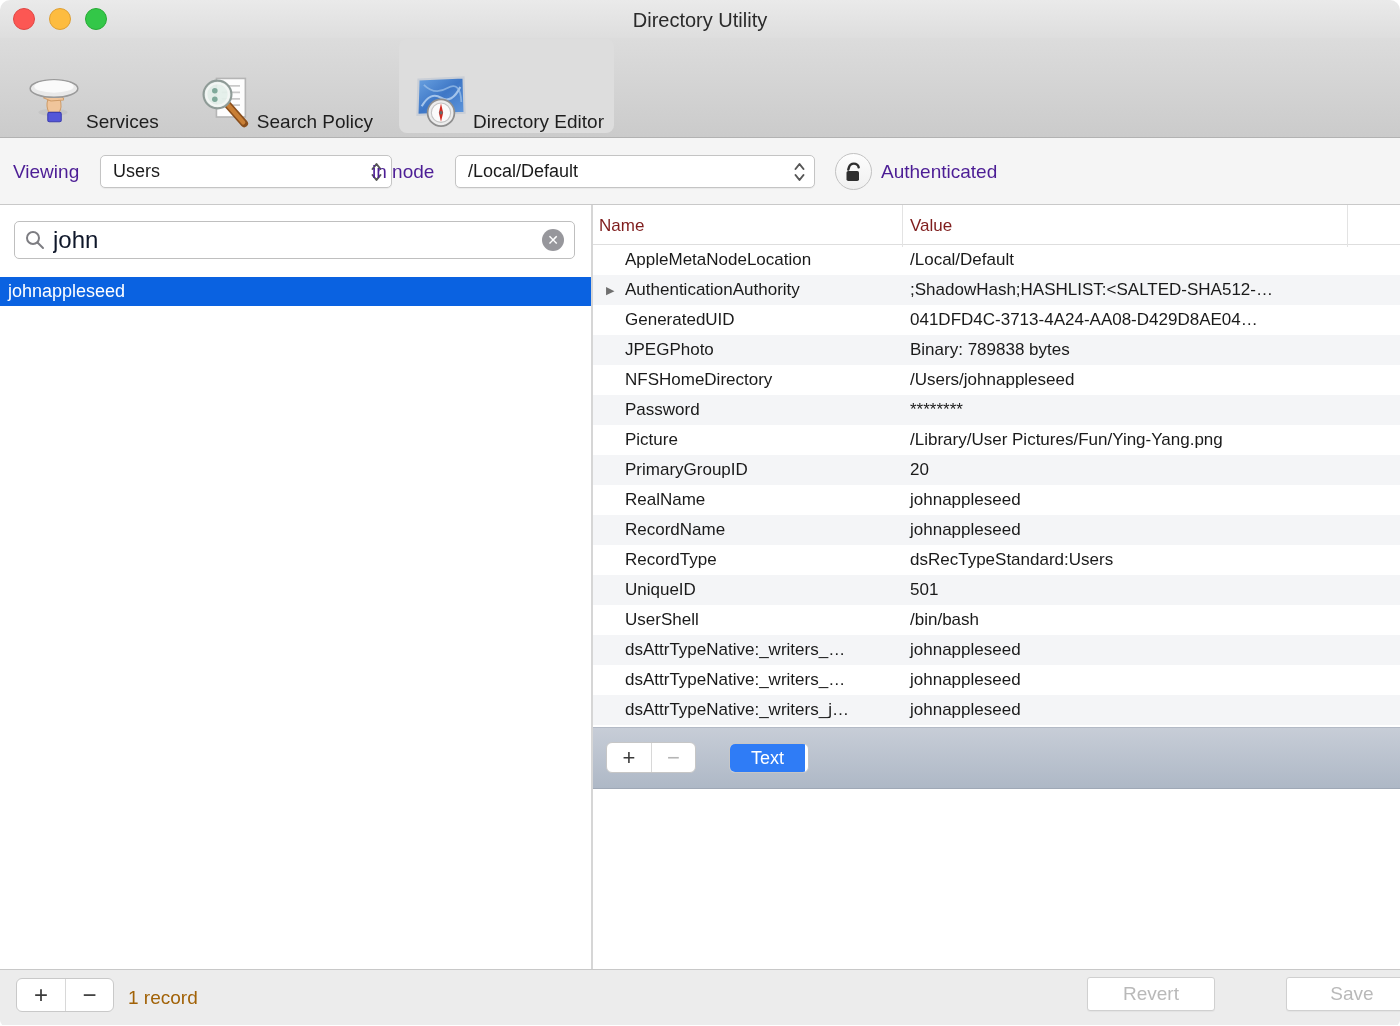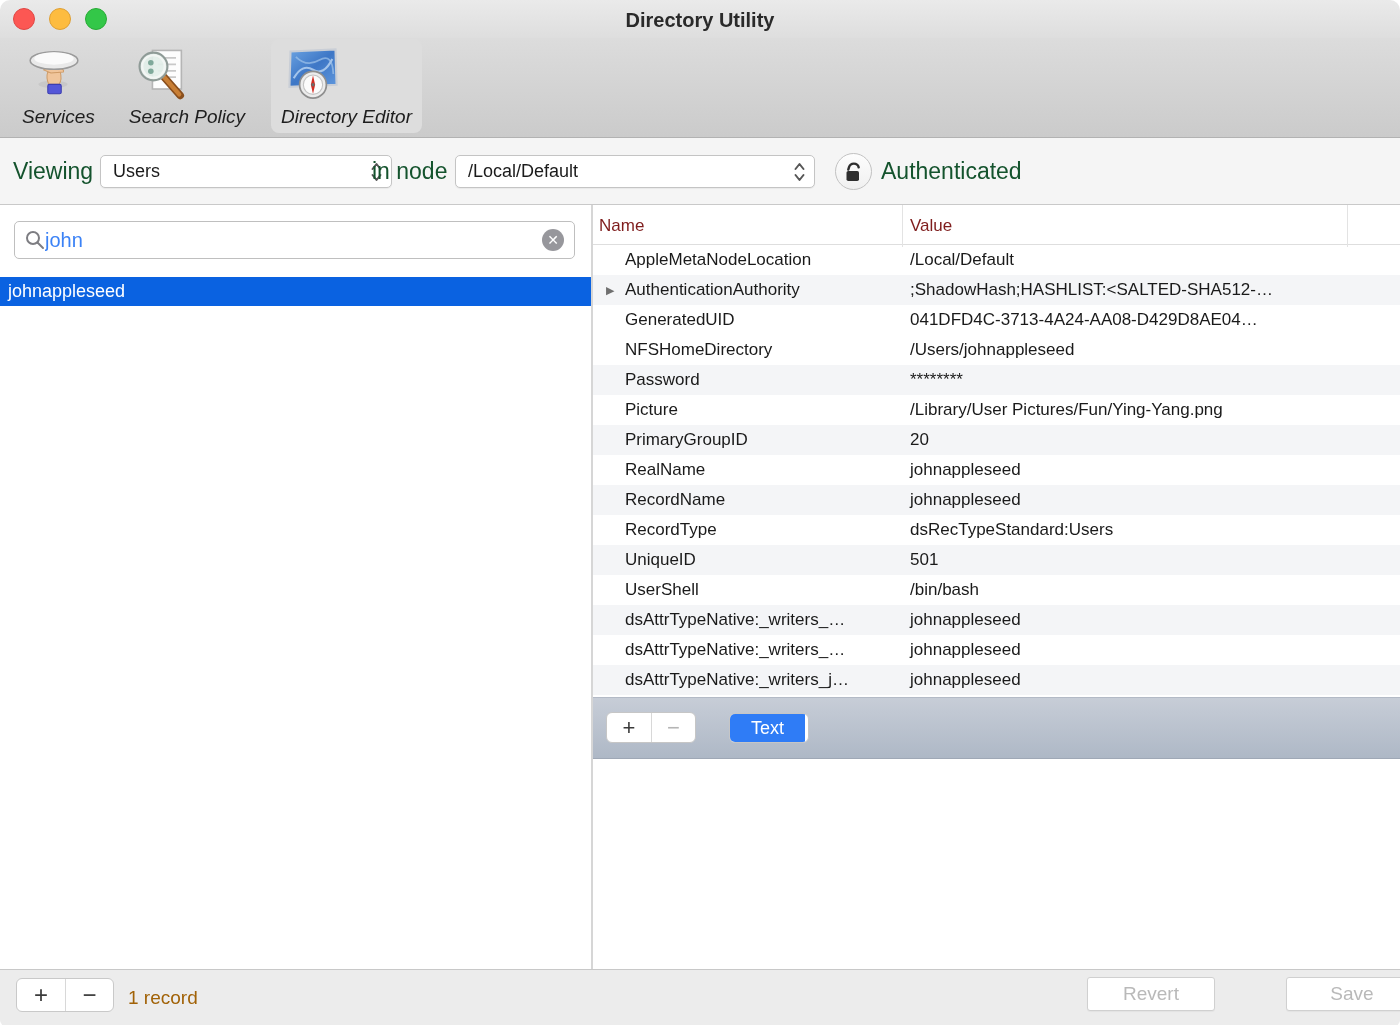--- a/index.html
+++ b/index.html
@@ -2,53 +2,53 @@
 <html style="--selection-blue: #0a62e1; --segment-blue: #2f7cf6; --traffic-red: #fc5753; --traffic-yellow: #fdbc40; --traffic-green: #33c748;"><head>
 <meta charset="utf-8">
 <style>
   html,body{margin:0;padding:0;background:#ffffff;}
   *{box-sizing:border-box;font-family:"Liberation Sans","DejaVu Sans",sans-serif;}
   .window{position:relative;width:1400px;height:1026px;overflow:hidden;border-radius:10px 10px 6px 6px;background:#fff;}
 
   
   .titlebar{position:relative;height:38px;background:linear-gradient(#eaeaea,#dedede);}
   .title{position:absolute;left:0;right:0;top:0;height:38px;line-height:40px;text-align:center;
-         font-size:20px;font-weight:700;color:#2a2a2a;}
+         font-size:20px;font-weight:400;color:#2a2a2a;}
   .lights{position:absolute;left:13px;top:8px;display:flex;gap:14px;}
   .light{width:22px;height:22px;border-radius:50%;}
   .light.red{background:var(--traffic-red,#fc5753);border:1px solid #df4744;}
   .light.yellow{background:var(--traffic-yellow,#fdbc40);border:1px solid #de9f34;}
   .light.green{background:var(--traffic-green,#33c748);border:1px solid #27aa35;}
 
   
   .toolbar{height:100px;background:linear-gradient(#dcdcdc,#cbcbcb);border-bottom:1px solid #b2b2b2;
            display:flex;align-items:stretch;padding-left:10px;}
-  .tool{display:flex;flex-direction:column;align-items:flex-start;justify-content:flex-start;
-        padding:4px 10px 0 10px;border-radius:8px;margin-top:1px;margin-bottom:4px;font-style:italic;}
+  .tool{display:flex;flex-direction:row;align-items:flex-end;justify-content:flex-start;
+        padding:4px 10px 0 10px;border-radius:8px;margin-top:1px;margin-bottom:4px;}
   .tool.selected{background:#dddddd;}
   .tool .ticon{width:64px;height:62px;display:flex;align-items:center;justify-content:center;}
   .tool .tlabel{font-size:19px;color:#1e1e1e;margin-top:1px;white-space:nowrap;}
 
   
   .viewbar{position:relative;height:67px;background:#f5f5f5;border-bottom:1px solid #c9c9c9;}
-  .vlabel{position:absolute;top:0;height:80px;line-height:67px;font-size:23px;color:#14532d;}
+  .vlabel{position:absolute;top:0;height:80px;line-height:67px;font-size:19px;color:#4c1d95;}
   .popup{position:absolute;top:17px;height:33px;background:#fff;border:1px solid #c4c4c4;border-radius:5px;
          display:flex;align-items:center;padding:0 8px 0 12px;font-size:18px;color:#1b1b1b;
          box-shadow:0 1px 1px rgba(0,0,0,0.05);}
   .popup .ptext{flex:1;}
   .lockbtn{position:absolute;left:835px;top:15px;width:37px;height:37px;border-radius:50%;
            background:linear-gradient(#fdfdfd,#f0f0f0);border:1px solid #c2c2c2;
            display:flex;align-items:center;justify-content:center;}
 
   
   .content{display:flex;height:764px;}
   .leftpane{width:593px;border-right:2px solid #d6d6d6;position:relative;background:#fff;}
   .searchfield{position:absolute;left:14px;right:16px;top:16px;height:38px;background:#fff;
                border:1px solid #bfbfbf;border-radius:5px;display:flex;align-items:center;padding:0 10px;}
-  .searchfield input{border:none;outline:none;flex:1;font-size:20px;color:#3b82f6;background:transparent;padding:0;}
+  .searchfield input{border:none;outline:none;flex:1;font-size:24px;color:#0f172a;background:transparent;padding:0;margin-left:8px;}
   .clearbtn{width:22px;height:22px;border-radius:50%;background:#97979c;color:#fff;font-size:14px;
             line-height:22px;text-align:center;font-weight:700;}
   .recordlist{position:absolute;left:0;right:0;top:72px;bottom:0;}
   .listitem{height:29px;line-height:29px;padding-left:8px;font-size:18px;color:#1a1a1a;}
   .listitem.selected{background:var(--selection-blue,#0a62e1);color:#fff;}
 
   .rightpane{flex:1;position:relative;background:#fff;}
   .thead{display:grid;grid-template-columns:310px 445px 1fr;height:40px;border-bottom:1px solid #dedede;}
   .thcell{font-size:17px;color:#7f1d1d;line-height:42px;}
   .thcell.c1{padding-left:6px;border-right:1px solid #e3e3e3;}
@@ -219,20 +219,27 @@
             </div>
             <div class="tcell valcell">;ShadowHash;HASHLIST:&lt;SALTED-SHA512-…</div>
           </div>
           <div class="trow">
             <div class="tcell namecell">
               <span class="disc"></span>
               <span class="nametext">GeneratedUID</span>
             </div>
             <div class="tcell valcell">041DFD4C-3713-4A24-AA08-D429D8AE04…</div>
           </div>
+          <div class="trow alt">
+            <div class="tcell namecell">
+              <span class="disc"></span>
+              <span class="nametext">JPEGPhoto</span>
+            </div>
+            <div class="tcell valcell">Binary: 789838 bytes</div>
+          </div>
           <div class="trow">
             <div class="tcell namecell">
               <span class="disc"></span>
               <span class="nametext">NFSHomeDirectory</span>
             </div>
             <div class="tcell valcell">/Users/johnappleseed</div>
           </div>
           <div class="trow alt">
             <div class="tcell namecell">
               <span class="disc"></span>

